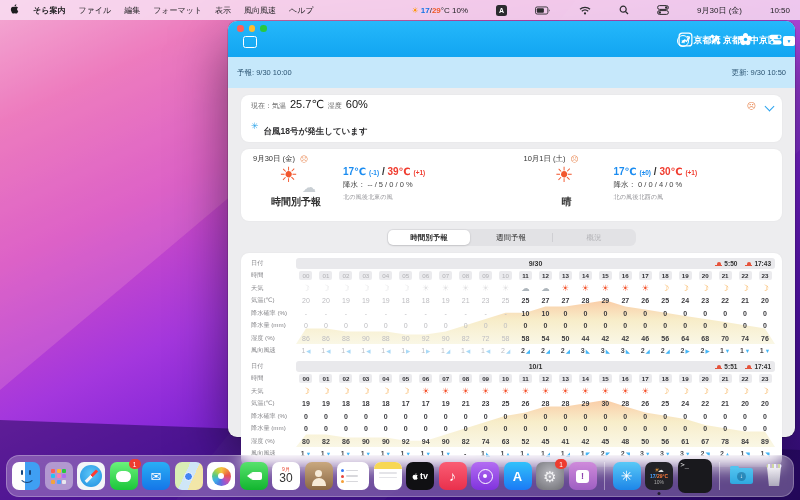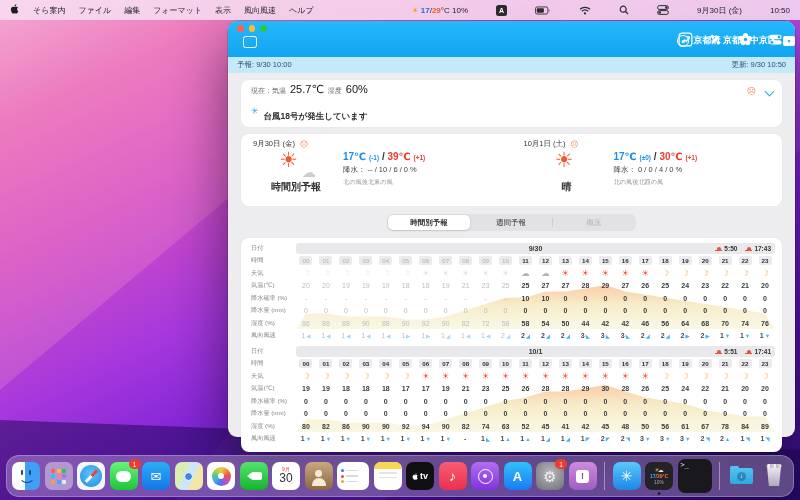--- a/index.html
+++ b/index.html
@@ -6,21 +6,21 @@
     font-family:"Liberation Sans","DejaVu Sans",sans-serif;-webkit-font-smoothing:antialiased;}
   .wall{position:absolute;inset:0;
     background:linear-gradient(155deg,#f2abd4 0%,#e86fb9 14%,#d44fc4 30%,#a437dd 48%,#7b22d6 62%,#5a13b8 78%,#41108f 92%,#2c0e63 100%);}
   .wall .facet1{position:absolute;inset:0;background:rgba(255,170,210,.22);clip-path:polygon(0 0,58% 0,0 78%);}
   .wall .facet2{position:absolute;inset:0;background:rgba(25,4,80,.5);clip-path:polygon(0 84%,100% 90%,100% 100%,0 100%);}
   .wall .facet3{position:absolute;inset:0;background:rgba(255,255,255,.06);clip-path:polygon(22% 100%,72% 0,100% 0,100% 30%,48% 100%);}
   
   .menubar{position:absolute;top:0;left:0;right:0;height:20px;background:rgba(248,222,242,.85);
     display:flex;align-items:center;justify-content:space-between;font-size:8px;color:#1d1d1f;padding:0 10px;z-index:50;}
   .mleft{display:flex;align-items:center;gap:13px;}
-  .mleft .mi.first{font-weight:400;}
+  .mleft .mi.first{font-weight:700;}
   .mright{display:flex;align-items:center;gap:28px;}
   .mi{white-space:nowrap;cursor:default;}
   .wlo{color:#1273e6;font-weight:700}.whi{color:#f05a28;font-weight:700}
   .sunmi{color:#ff9500;font-size:8px;margin-right:2px;}
   .abox{background:#2b2b2e;color:#fff;width:11px;height:11px;border-radius:2.5px;display:inline-flex;
     align-items:center;justify-content:center;font-size:7px;font-weight:700;}
   .msvg{display:inline-block;vertical-align:middle;}
   
   .window{position:absolute;left:228px;top:21px;width:567px;height:416px;border-radius:9px;
     box-shadow:0 22px 55px rgba(0,0,0,.5),0 0 0 .5px rgba(0,0,0,.25);background:#ededef;z-index:10;}
@@ -31,21 +31,21 @@
   .tl.r{background:#ff5f57}.tl.y{background:#febc2e}.tl.g{background:#28c840}
   .sbbtn{position:absolute;left:15px;top:15px;width:12px;height:10px;border:1.5px solid #fff;border-radius:2.5px;}
   .loc{position:absolute;left:0;right:0;top:13px;display:flex;align-items:center;justify-content:flex-end;gap:4px;
     color:#fff;font-size:9px;font-weight:600;}
   .locico{width:10px;height:10px;border:1px solid #fff;border-radius:50%;display:inline-flex;align-items:center;justify-content:center;}
   .locico i{font-style:normal;font-size:5px;transform:rotate(-45deg);line-height:1;}
   .dd{background:#fff;color:#129df0;width:12px;height:10px;border-radius:2px;display:inline-flex;
     align-items:center;justify-content:center;font-size:5px;margin-left:2px;}
   .tbicons{position:absolute;right:12px;top:11px;display:flex;gap:15px;align-items:center;}
   .tbicons svg{display:block}
-  .statusstrip{height:16px;background:#c6e8fb;display:flex;align-items:center;justify-content:space-between;
+  .statusstrip{height:31px;background:#c6e8fb;display:flex;align-items:center;justify-content:space-between;
     padding:0 9px;font-size:7.5px;color:#2b5472;}
   
   .content{padding:7px 13px 0 13px;}
   .card{background:#fff;border-radius:8px;box-shadow:0 0 2px rgba(0,0,0,.05);}
   .curcard{padding:3px 10px 4px 10px;margin-bottom:7px;position:relative;}
   .curline{display:flex;align-items:baseline;gap:4px;}
   .curlabel{font-size:7px;color:#666;}
   .curval{font-size:11px;color:#151515;}
   .curface{position:absolute;right:26px;top:6px;font-size:9px;color:#e8854f;}
   .curchev{position:absolute;right:9px;top:8px;width:6px;height:6px;border-right:1.5px solid #2aa3ef;
@@ -314,21 +314,21 @@
             <span class="wicon">
                 <span class="sun">☀</span>
                 <span class="cloud">☁</span>
               </span>
             <span class="daysummary">時間別予報</span>
           </div>
           <div class="daycol2">
             <div class="temps">
               <span class="tlo">17℃</span> <span class="tdiff b">(-1)</span> / <span class="thi">39℃</span> <span class="tdiff r">(+1)</span>
             </div>
-            <div class="daypop">降水： -- / 10 / 6 / 0 %</div>
+            <div class="daypop">降水： -- / 5 / 0 / 0 %</div>
             <div class="daywind">北の風後北東の風</div>
           </div>
         </div>
       </div>
       <div class="dayhalf">
         <div class="dayhead">
           <span>10月1日 (土)</span>
           <span class="dayface">☹</span>
         </div>
         <div class="daybody">

